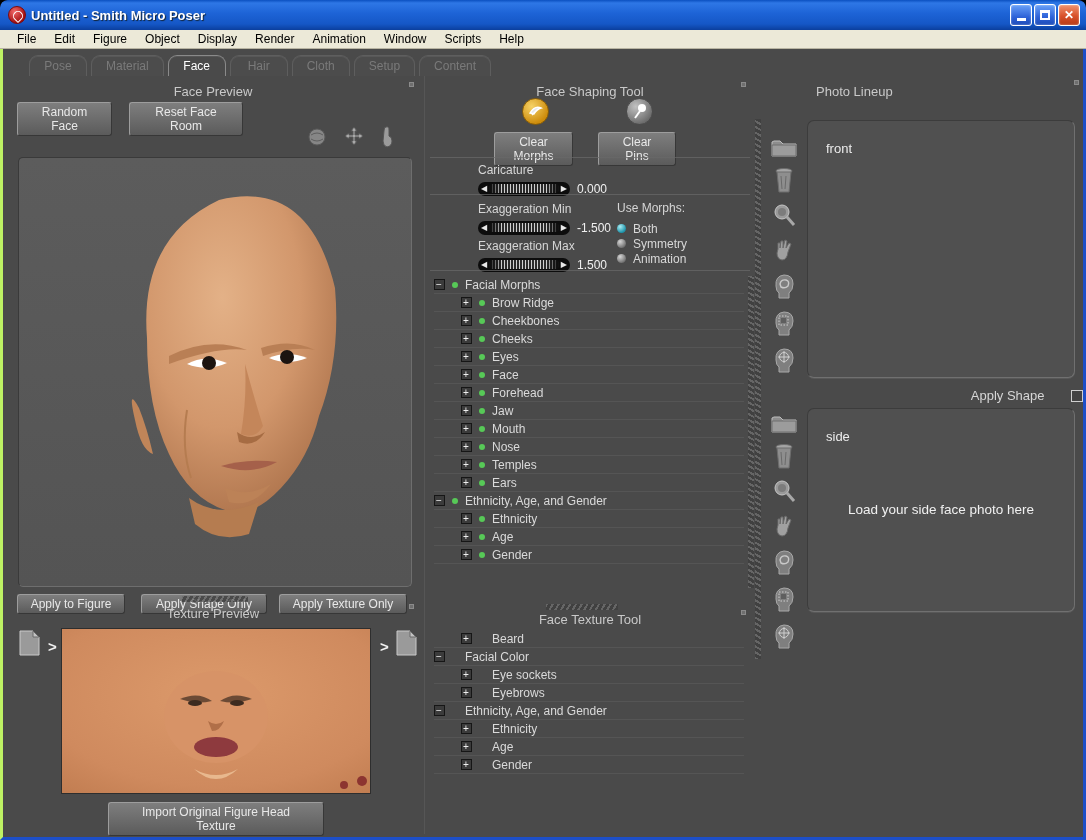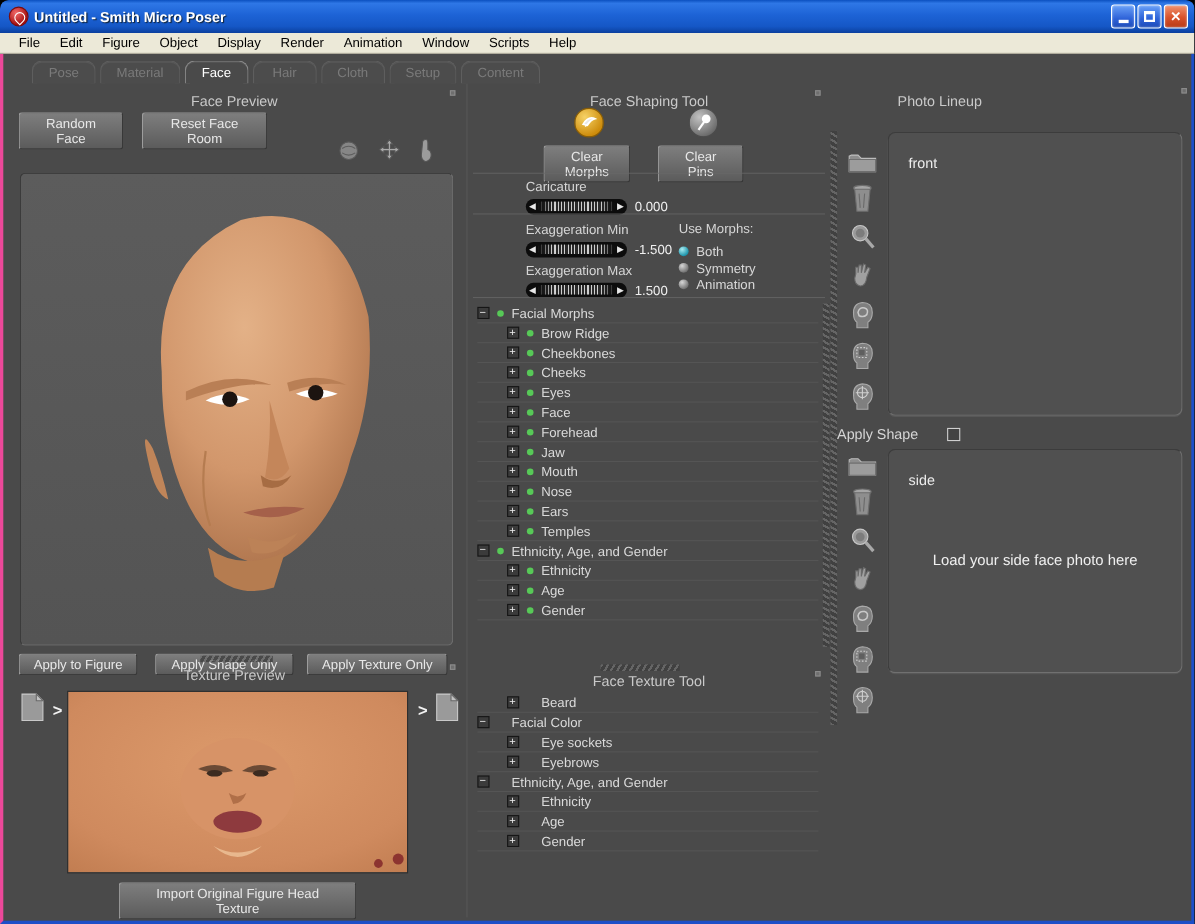--- a/index.html
+++ b/index.html
@@ -27,21 +27,21 @@
   .winbtn .glyph-min { display:block; margin:13px auto 0; width:9px; height:3px; background:#fff; }
   .winbtn .glyph-max { display:block; margin:5px auto 0; width:10px; height:10px; border:2px solid #fff; border-top-width:3px; }
 
   
   .menubar { position:absolute; left:0; top:30px; width:1086px; height:19px;
     background:#ece9d8; border-bottom:1px solid #b8b4a2; display:flex; align-items:center; padding-left:8px; gap:0; }
   .menu-item { font-size:12px; color:#000; padding:0 9px; line-height:18px; }
 
   
   .surface { position:absolute; left:0; top:49px; width:1086px; height:791px;
-    background:#4a4a4a; border-left:3px solid #ec4899; border-right:3px solid #1d4fc8; border-bottom:3px solid #1d4fc8; }
+    background:#4a4a4a; border-left:3px solid #bef264; border-right:3px solid #1d4fc8; border-bottom:3px solid #1d4fc8; }
 
   
   .tabrow { position:absolute; left:26px; top:6px; display:flex; gap:4px; }
   .tab { min-width:58px; padding:0 14px; height:21px; line-height:21px; text-align:center;
     color:#7a7a7a; font-size:12px; background:#4c4c4c; border:1px solid #5e5e5e; border-bottom:none;
     border-radius:9px 9px 0 0; box-shadow:inset 0 1px 0 rgba(255,255,255,.07); }
   .tab.active { color:#ffffff; background:#4a4a4a; border-color:#8a8a8a; }
 
   .panel-title { color:#c9c9c9; font-size:13px; text-align:center; }
   .corner-ico { position:absolute; width:5px; height:5px; background:#6f6f6f; border:1px solid #8b8b8b; }
@@ -394,27 +394,27 @@
 
           <div class="trow lvl1 plus dot">
             <span class="box"></span>
             <span class="dotspan"></span>
             <span class="tlabel">Nose</span>
           </div>
 
           <div class="trow lvl1 plus dot">
             <span class="box"></span>
             <span class="dotspan"></span>
+            <span class="tlabel">Temples</span>
+          </div>
+
+          <div class="trow lvl1 plus dot">
+            <span class="box"></span>
+            <span class="dotspan"></span>
             <span class="tlabel">Ears</span>
-          </div>
-
-          <div class="trow lvl1 plus dot">
-            <span class="box"></span>
-            <span class="dotspan"></span>
-            <span class="tlabel">Temples</span>
           </div>
 
           <div class="trow minus dot">
             <span class="box"></span>
             <span class="dotspan"></span>
             <span class="tlabel">Ethnicity, Age, and Gender</span>
           </div>
 
           <div class="trow lvl1 plus dot">
             <span class="box"></span>
@@ -524,21 +524,21 @@
           <path d="M5 14 Q4 4 13 3 Q22 3 22 12 Q22 18 18 21 L18 26 L8 26 L8 21 Q5 19 5 14 Z" fill="#7f7f7f" stroke="#a9a9a9"></path>
           <circle cx="13" cy="11" r="4.5" fill="none" stroke="#cfcfcf"></circle>
           <path d="M13 5 L13 17 M7 11 L19 11" stroke="#cfcfcf"></path>
         </svg>
       </div>
 
       <div class="photo-box" style="left:46px;top:44px;width:268px;height:258px;">
         <span class="pb-label">front</span>
       </div>
 
-      <div style="position:absolute;left:0;top:310px;width:322px;text-align:left;">
+      <div style="position:absolute;left:0;top:310px;width:322px;text-align:right;">
         <span class="label-sm" style="font-size:13px;">Apply Shape</span>
         <span class="checkbox" style="margin-left:22px;"></span>
       </div>
 
       <div class="ptool" style="left:8px;top:336px;">
         <svg class="picon" width="28" height="22" viewBox="0 0 28 22">
           <path d="M2 6 L2 20 L26 20 L26 8 L13 8 L10 5 L4 5 Z" fill="#8d8d8d" stroke="#bdbdbd"></path>
           <path d="M2 9 L26 9 L26 20 L2 20 Z" fill="#9c9c9c" stroke="#6f6f6f"></path>
         </svg>
         <svg class="picon" width="20" height="26" viewBox="0 0 20 26">

